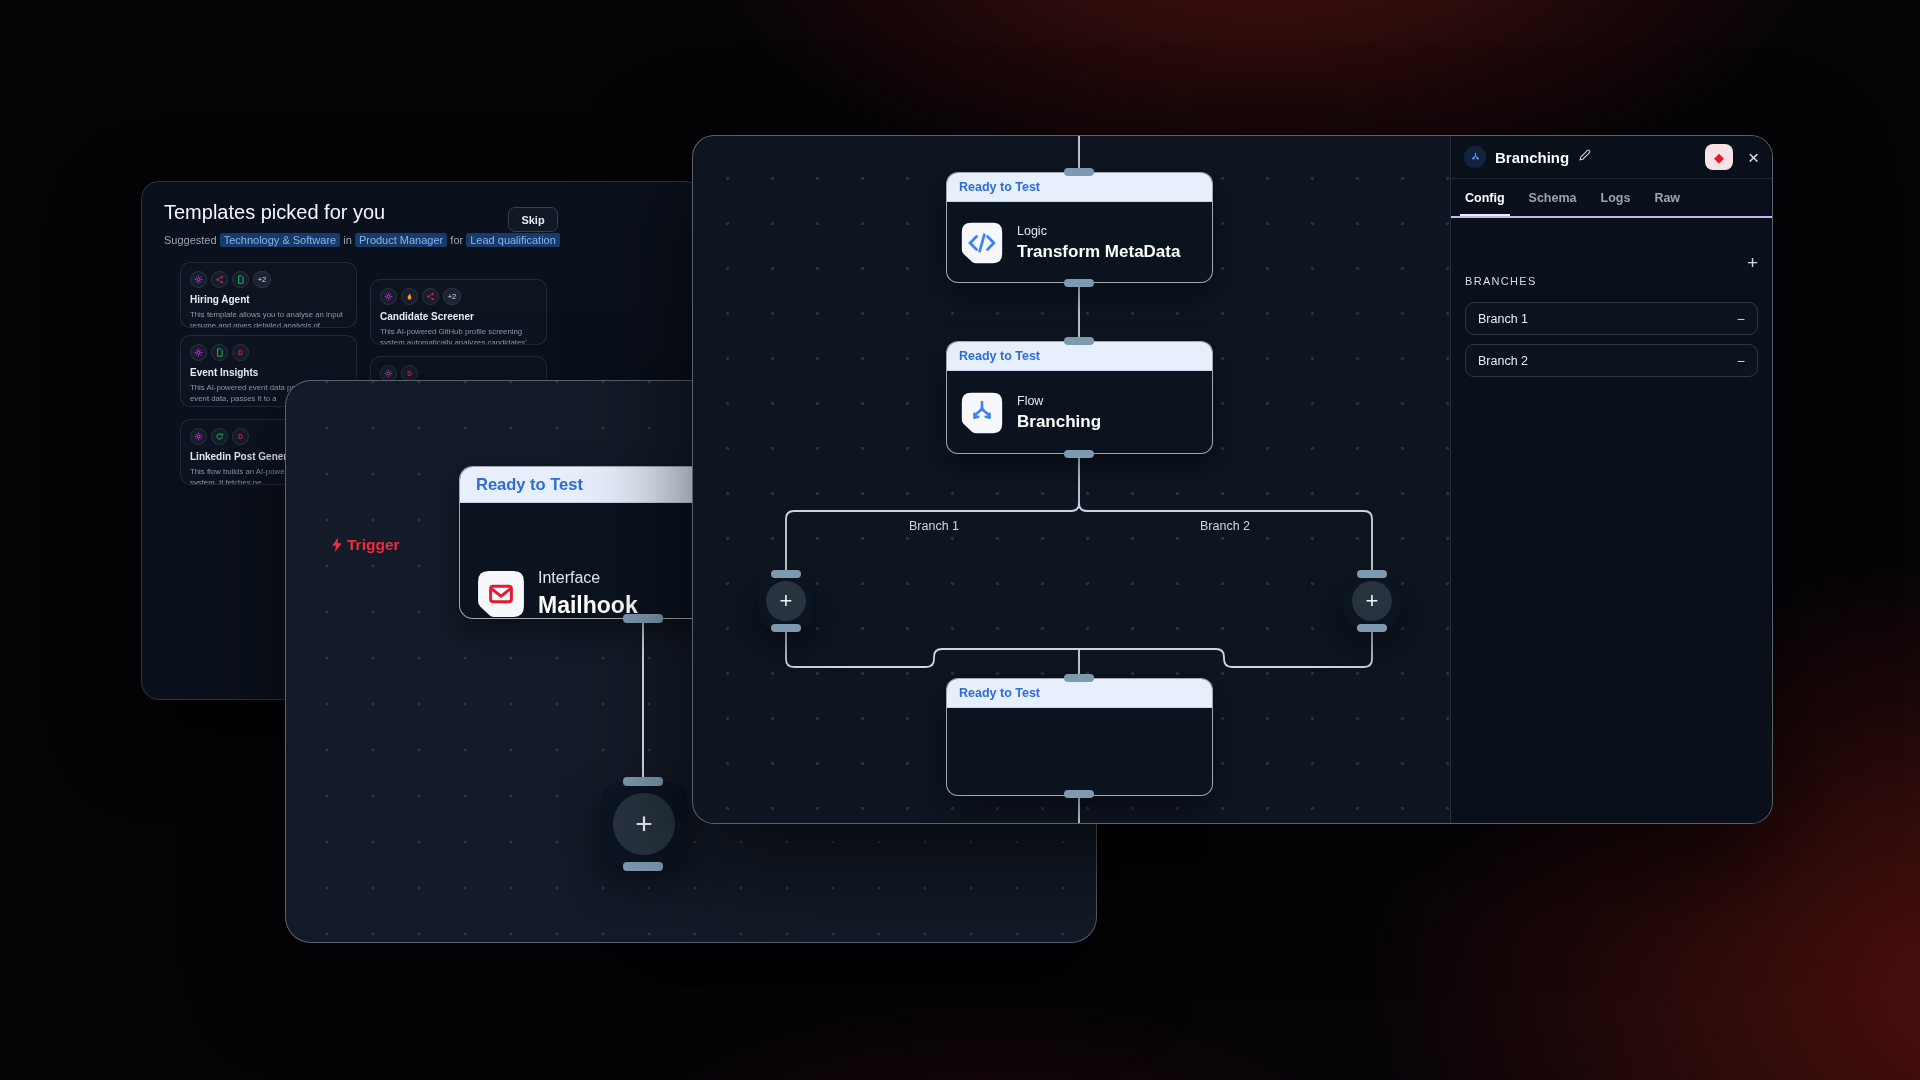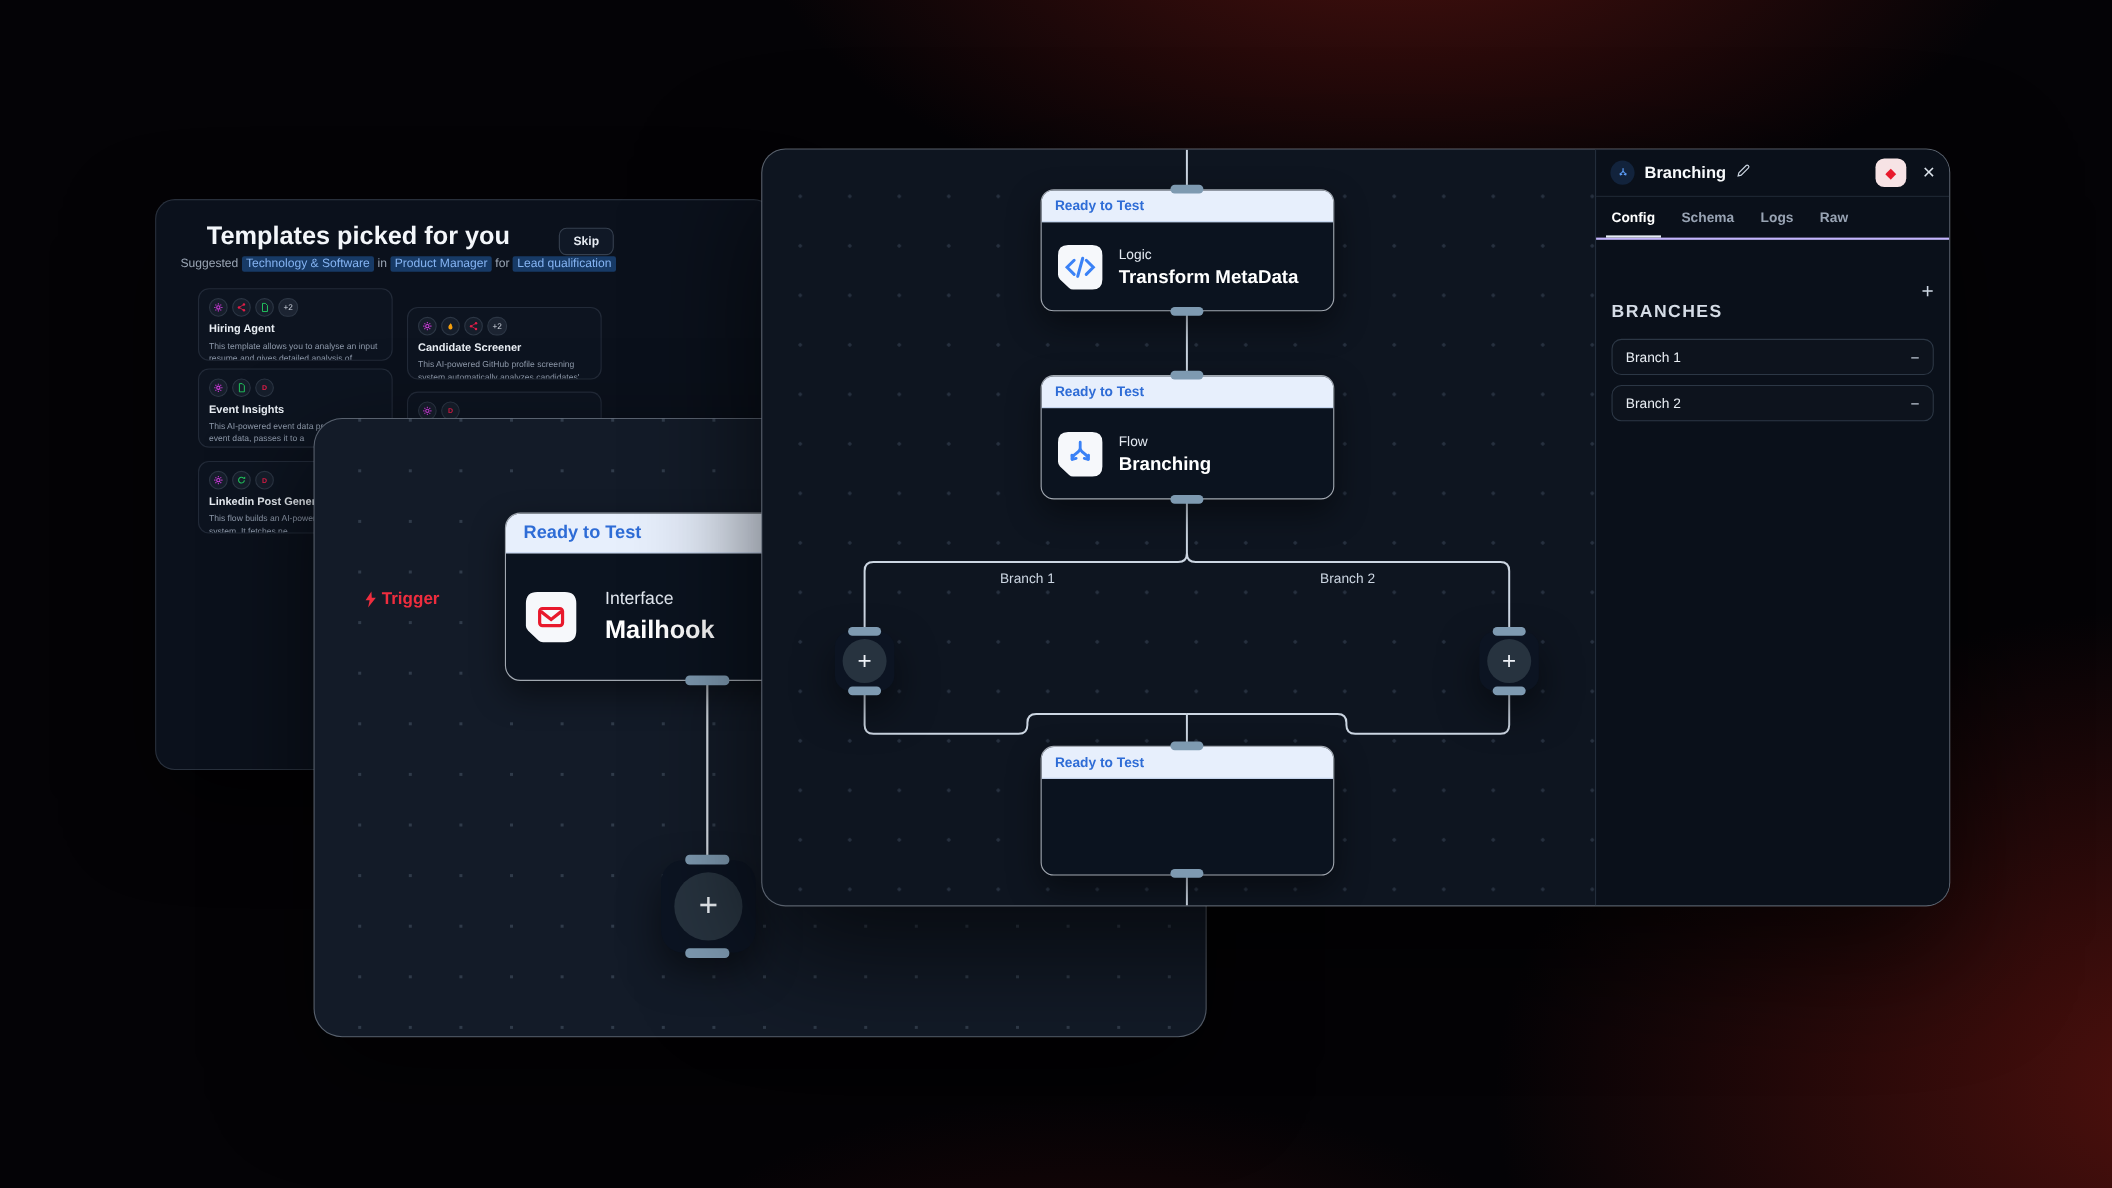--- a/index.html
+++ b/index.html
@@ -11,21 +11,21 @@
       radial-gradient(1100px 760px at 104% 92%, rgba(88,18,14,.9), rgba(0,0,0,0) 58%),
       radial-gradient(700px 320px at 52% 110%, rgba(70,15,12,.45), rgba(0,0,0,0) 60%),
       #040306;
   }
   
   .tpl{
     position:absolute;left:141px;top:181px;width:560px;height:517px;
     background:#0b111c;border:1px solid rgba(148,163,184,.22);
     border-radius:18px;box-shadow:0 30px 80px rgba(0,0,0,.55);z-index:1;
   }
-  .tpl-title{position:absolute;left:46px;top:19px;font-size:23px;font-weight:700;color:#f3f6fa;}
+  .tpl-title{position:absolute;left:22px;top:19px;font-size:20px;font-weight:400;color:#f3f6fa;}
   .skip-btn{position:absolute;left:366px;top:25px;width:48px;height:23px;border:1px solid #36404f;
     border-radius:7px;background:#101826;color:#e5eaf1;font-size:11px;font-weight:600;
     display:flex;align-items:center;justify-content:center;}
   .tpl-sub{position:absolute;left:22px;top:52px;font-size:11px;color:#9aa5b4;white-space:nowrap;}
   .hl{background:#173a66;color:#85b4f3;padding:1px 4px;border-radius:2px;}
   .card{position:absolute;width:177px;background:#0d1420;border:1px solid rgba(148,163,184,.16);
     border-radius:10px;padding:8px 9px;box-sizing:border-box;overflow:hidden;}
   .c1{left:38px;top:80px;height:66px;}
   .c2{left:228px;top:97px;height:66px;}
   .c3{left:38px;top:153px;height:72px;}
@@ -93,21 +93,21 @@
   .sb-spacer{flex:1;}
   .red-btn{width:28px;height:26px;border-radius:8px;background:#f7e3e5;display:flex;align-items:center;
     justify-content:center;color:#e8192c;font-size:13px;}
   .close-btn{color:#dbe2ea;font-size:19px;line-height:1;margin-left:6px;}
   .sb-tabs{height:37px;display:flex;align-items:flex-end;gap:24px;padding:0 14px;border-bottom:2px solid #c4b5fd;}
   .tb{font-size:12.5px;font-weight:600;color:#98a3b3;padding-bottom:11px;position:relative;}
   .tb.active{color:#ffffff;}
   .tb.active::after{content:"";position:absolute;left:-5px;right:-5px;bottom:0;height:2px;background:#e8eef5;}
   .sb-body{padding:19px 14px;}
   .sec-row{display:flex;align-items:center;justify-content:space-between;margin-bottom:15px;}
-  .sec-label{font-size:16px;font-weight:700;letter-spacing:1.3px;color:#d5dce6;margin-top:38px;}
+  .sec-label{font-size:11px;font-weight:400;letter-spacing:1.3px;color:#d5dce6;margin-top:38px;}
   .sec-add{font-size:19px;font-weight:300;color:#cbd5e1;line-height:1;}
   .branch-row{height:31px;border:1px solid #2c3745;border-radius:9px;display:flex;align-items:center;
     justify-content:space-between;padding:0 12px;margin-bottom:9px;background:rgba(255,255,255,.015);}
   .branch-name{font-size:12.5px;color:#e8edf3;}
   .branch-minus{font-size:14px;color:#cbd5e1;}
 </style>
 </head>
 <body>
 
 <div class="stage">
@@ -263,21 +263,21 @@
 
     <div class="trigger">
       <svg width="14" height="16" viewBox="0 0 20 24">
           <polygon points="11,1 3,13 8.5,13 6.5,23 17,9.5 11.5,9.5" fill="#ef2d3e"></polygon>
         </svg>
       <span>Trigger</span>
     </div>
 
     <div class="node" style="left:173px;top:85px;width:368px;height:153px;border-radius:14px;">
       <div class="status" style="height:35px;font-size:16.5px;padding:0 16px;">Ready to Test</div>
-      <div class="nbody" style="gap:24px;padding:0 16px;height:116px;">
+      <div class="nbody" style="gap:12px;padding:0 16px;height:116px;align-items:flex-end;">
         <svg class="tile" width="50" height="50" viewBox="0 0 48 48">
           <path d="M12 2h24q10 0 10 10v24q0 10-10 10H17q-2.5 0-4-1.5L4 36q-2-2-2-4.5V12Q2 2 12 2z" fill="#f6f8fb"></path>
           <rect x="14" y="16.5" width="20" height="15" rx="2.5" fill="none" stroke="#e8192c" stroke-width="2.8"></rect>
           <path d="M15 19l9 7 9-7" fill="none" stroke="#e8192c" stroke-width="2.8"></path>
         </svg>
         <div>
           <div class="cat" style="font-size:16px;margin-bottom:5px;">Interface</div>
           <div class="ttl" style="font-size:23px;">Mailhook</div>
         </div>
       </div>

